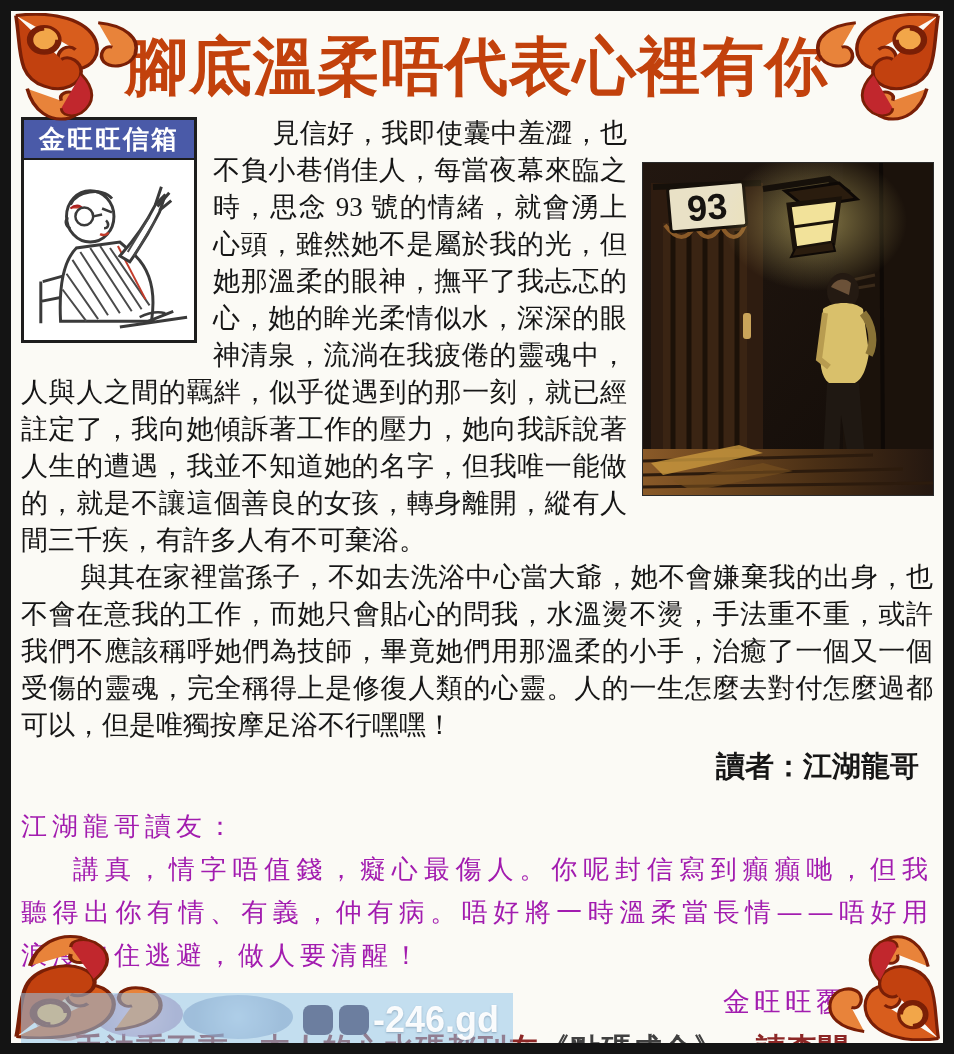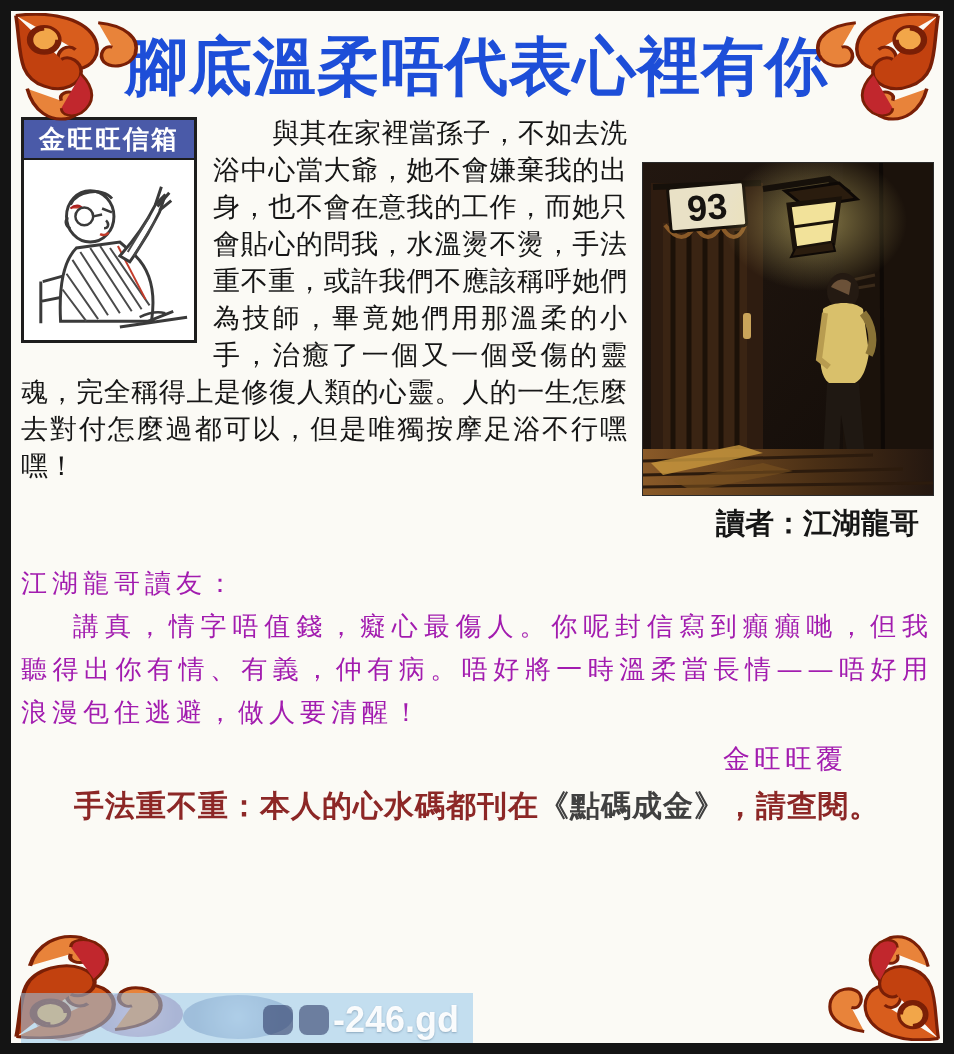--- a/index.html
+++ b/index.html
@@ -21,21 +21,21 @@
   .corner.bl{bottom:4px;left:2px;transform:scaleY(-1);width:170px;height:118px;}
   .corner.br{bottom:2px;right:2px;transform:scale(-1,-1);width:128px;height:120px;}
   
   .title-bar{
     height:98px;display:flex;align-items:center;justify-content:center;
     padding-top:6px;
   }
   .title-bar h1{
     margin:0;font-size:63px;line-height:1;font-weight:bold;
     font-family:"Liberation Sans","DejaVu Sans",sans-serif;
-    color:#1d4ed8;letter-spacing:1px;white-space:nowrap;
+    color:#c2410c;letter-spacing:1px;white-space:nowrap;
   }
   
   .content{position:relative;padding:0 10px;font-size:27px;line-height:37px;}
   
   .masthead{
     float:left;width:176px;height:226px;margin:2px 16px 8px 0;
     border:3px solid #1d1d1d;background:#ffffff;box-sizing:border-box;
   }
   .masthead-header{
     height:38px;background:#4a5aa8;display:flex;align-items:center;justify-content:center;
@@ -70,21 +70,21 @@
     color:#8c2726;letter-spacing:1px;white-space:nowrap;
   }
   .footer-note .book{color:#404040;font-weight:bold;}
   
   .wm-art{position:absolute;left:12px;bottom:0;width:330px;height:60px;z-index:1;opacity:.5;pointer-events:none;}
   .wm-art i{position:absolute;border-radius:50%;display:block;}
   .wm-art .f1{left:10px;bottom:2px;width:64px;height:58px;background:radial-gradient(circle at 40% 40%,#f3a24a,#c23b2a 70%);}
   .wm-art .f2{left:70px;bottom:6px;width:90px;height:46px;background:radial-gradient(circle at 50% 50%,#d77fae,#8c4a86 75%);}
   .wm-art .f3{left:160px;bottom:4px;width:110px;height:44px;background:radial-gradient(circle at 50% 50%,#9fb5d8,#5b6f9e 75%);}
   .watermark{
-    position:absolute;left:10px;bottom:-4px;width:452px;height:54px;z-index:3;
+    position:absolute;left:10px;bottom:-4px;width:492px;height:54px;z-index:3;
     background:rgba(150,198,233,0.55);
     display:flex;align-items:center;justify-content:flex-end;
     padding-right:14px;box-sizing:border-box;
   }
   .wm-logo{display:inline-flex;gap:6px;margin-right:4px;}
   .wm-logo i{display:block;width:30px;height:30px;border-radius:8px;
     background:rgba(36,48,92,0.55);}
   .wm-text{
     font-family:"Liberation Sans",sans-serif;font-weight:bold;font-size:36px;
     color:rgba(255,255,255,0.95);text-shadow:0 1px 2px rgba(60,90,120,.4);
@@ -225,20 +225,21 @@
           <path d="M204,300 L226,304 L222,296 Z" fill="#120d08"></path>
         </g>
 
         <rect x="0" y="286" width="290" height="46" fill="url(#floorGrad)"></rect>
         <path d="M0,298 L230,292 M0,312 L260,306 M0,324 L290,320" stroke="#2c1b0d" stroke-width="3"></path>
         <path d="M8,300 L96,282 L120,290 L20,312 Z" fill="#c9983f" opacity="0.8"></path>
         <path d="M30,318 L120,300 L150,308 L50,328 Z" fill="#7a5220" opacity="0.6"></path>
       </svg>
     </div>
 
+    <p class="letter-para">見信好，我即使囊中羞澀，也不負小巷俏佳人，每當夜幕來臨之時，思念 93 號的情緒，就會湧上心頭，雖然她不是屬於我的光，但她那溫柔的眼神，撫平了我忐忑的心，她的眸光柔情似水，深深的眼神清泉，流淌在我疲倦的靈魂中，人與人之間的羈絆，似乎從遇到的那一刻，就已經註定了，我向她傾訴著工作的壓力，她向我訴說著人生的遭遇，我並不知道她的名字，但我唯一能做的，就是不讓這個善良的女孩，轉身離開，縱有人間三千疾，有許多人有不可棄浴。</p>
     <p class="letter-para">與其在家裡當孫子，不如去洗浴中心當大爺，她不會嫌棄我的出身，也不會在意我的工作，而她只會貼心的問我，水溫燙不燙，手法重不重，或許我們不應該稱呼她們為技師，畢竟她們用那溫柔的小手，治癒了一個又一個受傷的靈魂，完全稱得上是修復人類的心靈。人的一生怎麼去對付怎麼過都可以，但是唯獨按摩足浴不行嘿嘿！</p>
     <div class="letter-sign">讀者：江湖龍哥</div>
 
     <div class="reply">
       <div class="reply-salutation">江湖龍哥讀友：</div>
       <p class="reply-body">講真，情字唔值錢，癡心最傷人。你呢封信寫到癲癲哋，但我聽得出你有情、有義，仲有病。唔好將一時溫柔當長情——唔好用浪漫包住逃避，做人要清醒！</p>
       <div class="reply-sign">金旺旺覆</div>
     </div>
 
     <div class="footer-note">

